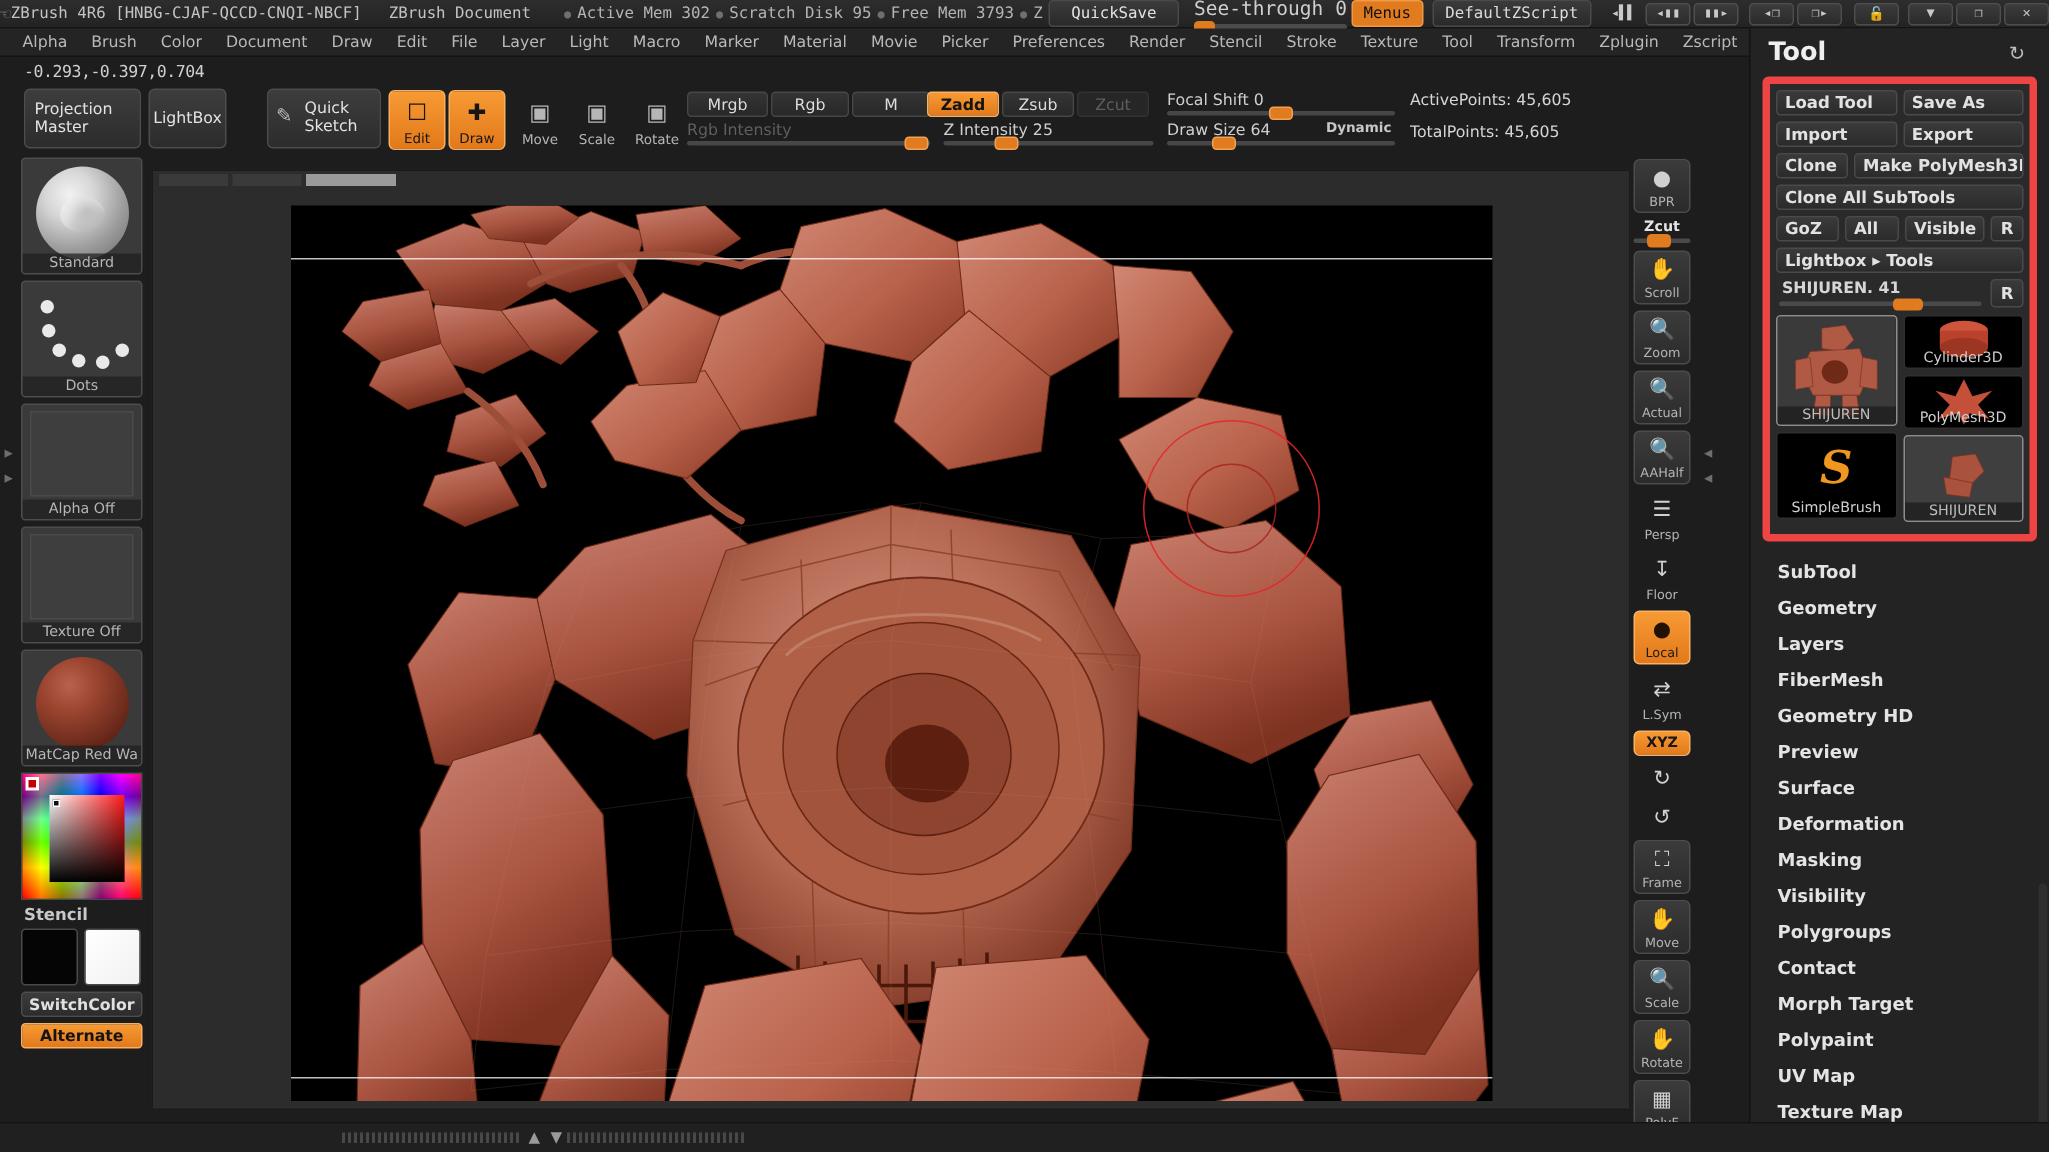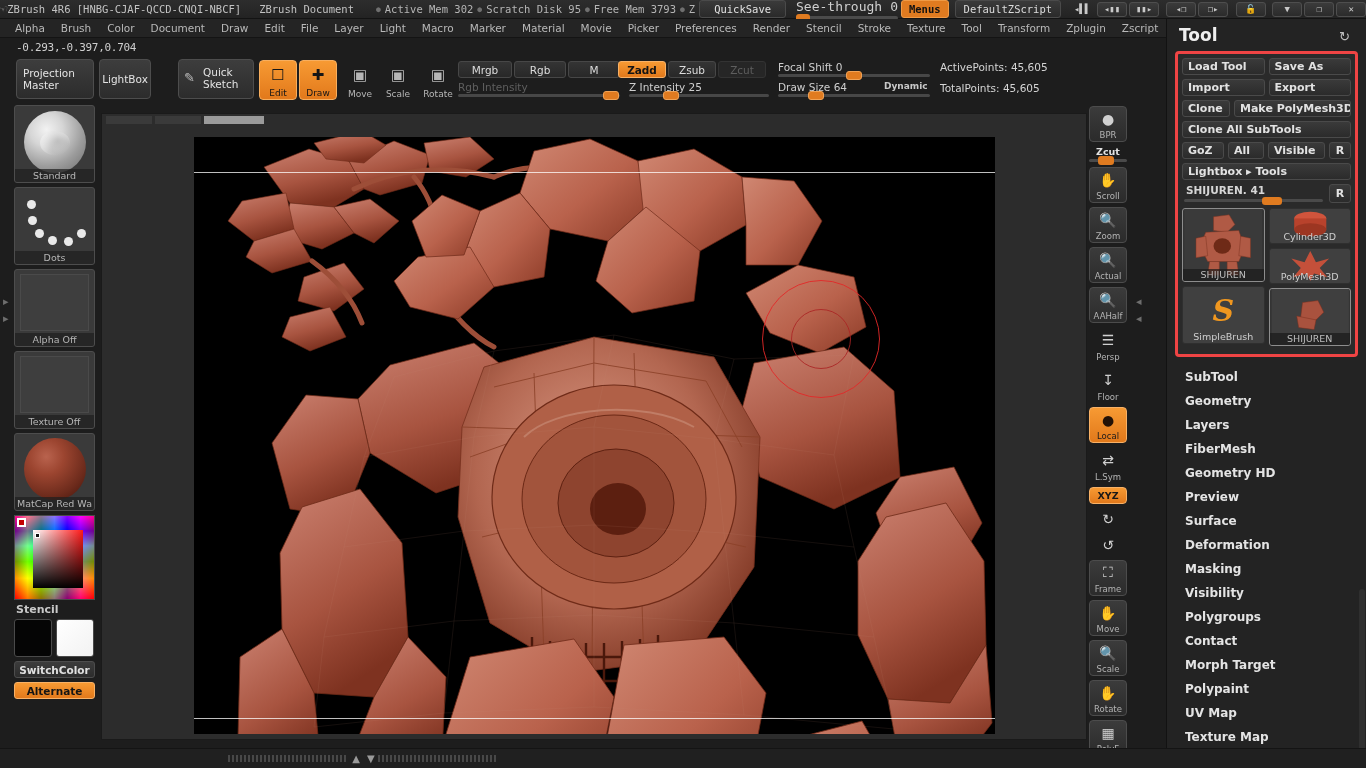--- a/index.html
+++ b/index.html
@@ -27,21 +27,21 @@
     background:linear-gradient(#3a3a3a,#2a2a2a); border:1px solid #4a4a4a;
     border-radius:3px; color:#e2e2e2; font-size:10.5px;
     padding:2px 14px; margin:0 4px; line-height:12px;
   }
   .seethru{ display:flex; flex-direction:column; justify-content:center; width:140px; margin-left:6px; }
   .seethru .lbl{ color:#cfcfcf; font-size:13px; text-align:center; }
   .slider{ position:relative; height:4px; background:#4b4b4b; border-radius:2px; margin-top:2px; }
   .slider .knob{ position:absolute; top:-2px; width:14px; height:8px; background:#e07b20; border-radius:3px; }
   .menus-btn{
     background:#e07b20; color:#111; border:1px solid #f09a45; border-radius:3px;
-    font-weight:bold; font-size:10.5px; padding:2px 7px; margin:0 3px;
+    font-weight:normal; font-size:10.5px; padding:2px 7px; margin:0 3px;
   }
   .zscript-btn{
     background:linear-gradient(#3a3a3a,#2a2a2a); border:1px solid #4a4a4a; border-radius:3px;
     color:#dcdcdc; font-size:10.5px; padding:2px 8px; margin:0 3px;
   }
   .ic{
     display:inline-flex; align-items:center; justify-content:center;
     width:26px; height:15px; margin:0 1px;
     background:linear-gradient(#3b3b3b,#2b2b2b); border:1px solid #4e4e4e;
     border-radius:3px; color:#c9c9c9; font-size:9px;
@@ -195,21 +195,21 @@
   .spix .track{ position:relative; height:3px; background:#4a4a4a; border-radius:2px; margin-top:2px; }
   .spix .knob{ position:absolute; left:9px; top:-3px; width:16px; height:9px; background:#e07b20; border-radius:3px; }
 
   
   .rpanel{
     position:absolute; left:1166px; top:19px; width:200px; height:749px;
     background:#232323; border-left:1px solid #121212;
   }
   .rp-title{ color:#efefef; font-size:17px; padding:6px 0 4px 12px; font-weight:bold; }
   .rp-reload{ position:absolute; right:16px; top:10px; color:#bdbdbd; font-size:13px; }
-  .rp-box{ margin:2px 8px 0 8px; background:#2a2a2a; border:3px solid #ef4444; border-radius:4px; padding:4px; }
+  .rp-box{ margin:2px 8px 0 8px; background:#2a2a2a; border:5px solid #ef4444; border-radius:4px; padding:4px; }
   .rrow{ display:flex; gap:4px; margin-bottom:4px; }
   .rbtn2{
     flex:1; height:17px; border-radius:3px; background:linear-gradient(#3a3a3a,#2b2b2b);
     border:1px solid #4a4a4a; color:#e2e2e2; font-size:11px; font-weight:bold;
     display:flex; align-items:center; padding-left:5px; white-space:nowrap; overflow:hidden;
   }
   .rbtn2.narrow{ flex:none; width:22px; justify-content:center; padding-left:0; }
   .slrow{ position:relative; height:20px; margin-bottom:4px; display:flex; gap:4px; }
   .slbody{ flex:1; position:relative; }
   .slbody .lab{ color:#d6d6d6; font-size:10.5px; position:absolute; left:4px; top:0; font-weight:bold; }
@@ -218,21 +218,21 @@
   .thumbs{ display:flex; gap:4px; }
   .thcol{ width:50%; }
   .thumb{
     position:relative; height:74px; border-radius:3px; background:#343434;
     border:1px solid #4b4b4b; overflow:hidden; margin-bottom:4px;
   }
   .thumb .cap{
     position:absolute; left:0; right:0; bottom:0; height:12px; background:rgba(25,25,25,.7);
     color:#bdbdbd; font-size:9.5px; text-align:center; line-height:12px;
   }
-  .thumb.flat{ background:#404040; border-color:#2f2f2f; }
+  .thumb.flat{ background:#000000; border-color:#2f2f2f; }
   .thumb.sel{ border-color:#8d8d8d; }
   .thumb .cap2{
     position:absolute; left:0; right:0; bottom:0; height:12px;
     color:#cfcfcf; font-size:9.5px; text-align:center; line-height:12px;
   }
   .menu-list{ margin-top:8px; }
   .menu-list div{
     color:#e4e4e4; font-size:12px; font-weight:bold; padding:5px 0 5px 18px;
   }
   .scrollbar{

